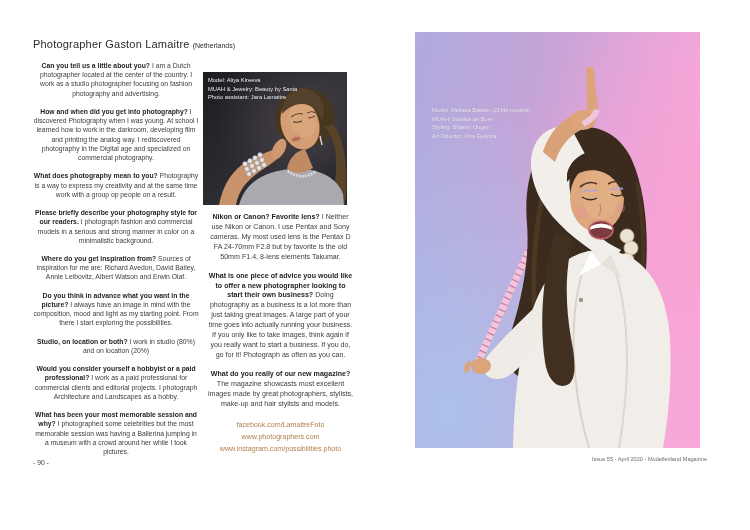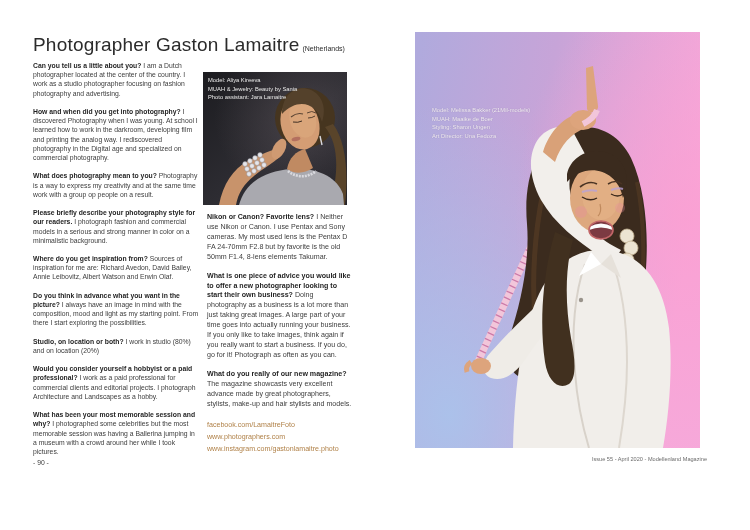--- a/index.html
+++ b/index.html
@@ -3,23 +3,23 @@
 <meta charset="utf-8">
 <style>
   html,body{margin:0;padding:0;background:#e9e9e9;}
   .spread{
     position:relative;width:750px;height:530px;background:#ffffff;
     font-family:"Liberation Sans", sans-serif;color:#3c3c3c;overflow:hidden;
     margin:0 auto;
   }
   
   .title-block{position:absolute;left:33px;top:34px;white-space:nowrap;}
-  .title{font-size:19px;font-weight:400;color:#2b2b2b;letter-spacing:.2px;}
+  .title{font-size:11px;font-weight:400;color:#2b2b2b;letter-spacing:.2px;}
   .title-suffix{font-size:7px;color:#2b2b2b;margin-left:3px;}
-  .col{position:absolute;font-size:6.8px;line-height:1.36;text-align:left;}
+  .col{position:absolute;font-size:6.8px;line-height:1.36;text-align:center;}
   .col1{left:33px;top:61px;width:166px;}
   .col2{left:207px;top:213px;width:147px;font-size:7.1px;line-height:1.4;}
   .col p{margin:0 0 9px 0;}
   .col b{color:#1f1f1f;}
   .links{margin-top:11px;}
   .links div{margin:0 0 2.5px 0;}
   .link{color:#b08148;text-decoration:none;display:inline-block;}
   .pagenum{position:absolute;left:33px;top:459px;font-size:6.8px;color:#3c3c3c;}
   
   .photo1{position:absolute;left:203px;top:72px;width:144px;height:133px;}
@@ -114,25 +114,25 @@
     <div class="credits credits1">
       <div>Model: Aliya Kireeva</div>
       <div>MUAH &amp; Jewelry: Beauty by Sania</div>
       <div>Photo assistant: Jara Lamaitre</div>
     </div>
   </div>
 
   <div class="col col2">
     <p><b>Nikon or Canon? Favorite lens?</b> <span>I Neither use Nikon or Canon. I use Pentax and Sony cameras. My most used lens is the Pentax D FA 24-70mm F2.8 but by favorite is the old 50mm F1.4, 8-lens elements Takumar.</span></p>
     <p><b>What is one piece of advice you would like to offer a new photographer looking to start their own business?</b> <span>Doing photography as a business is a lot more than just taking great images. A large part of your time goes into actually running your business. If you only like to take images, think again if you really want to start a business. If you do, go for it! Photograph as often as you can.</span></p>
-    <p><b>What do you really of our new magazine?</b> <span>The magazine showcasts very excellent advance made by great photographers, stylists, make-up and hair stylists and models.</span></p>
+    <p><b>What do you really of our new magazine?</b> <span>The magazine showcasts most excellent images made by great photographers, stylists, make-up and hair stylists and models.</span></p>
     <div class="links">
       <div><a class="link">facebook.com/LamaitreFoto</a></div>
       <div><a class="link">www.photographers.com</a></div>
-      <div><a class="link">www.instagram.com/gastonlamaitre.photo</a></div>
+      <div><a class="link">www.instagram.com/possibilities.photo</a></div>
     </div>
   </div>
 
   <div class="photo2">
     <svg viewBox="0 0 285 416" preserveAspectRatio="none">
       <defs>
         <linearGradient id="p2bg" x1="0" y1="0.1" x2="1" y2="0.35">
           <stop offset="0" stop-color="#b0aadd"></stop>
           <stop offset="0.45" stop-color="#c7a4d8"></stop>
           <stop offset="1" stop-color="#f6a9da"></stop>

